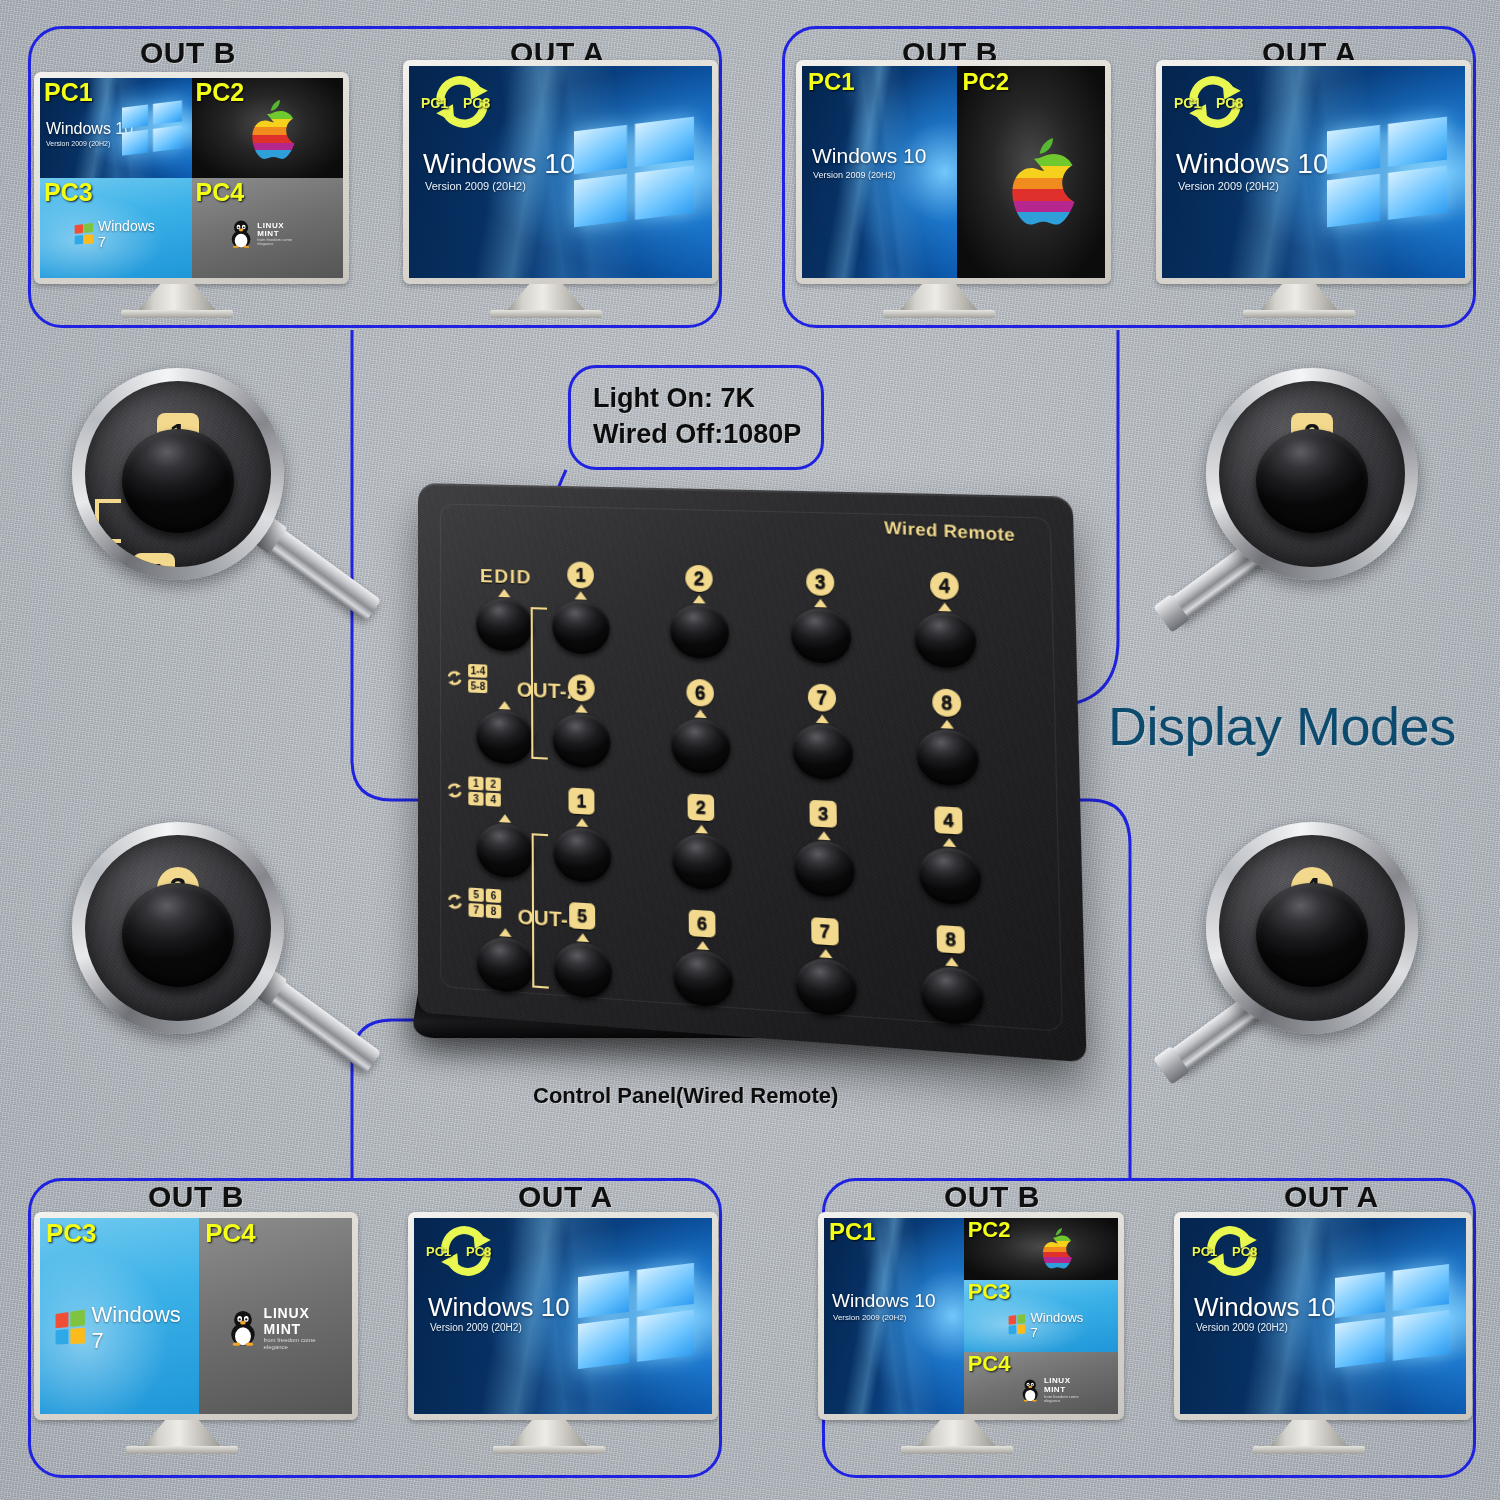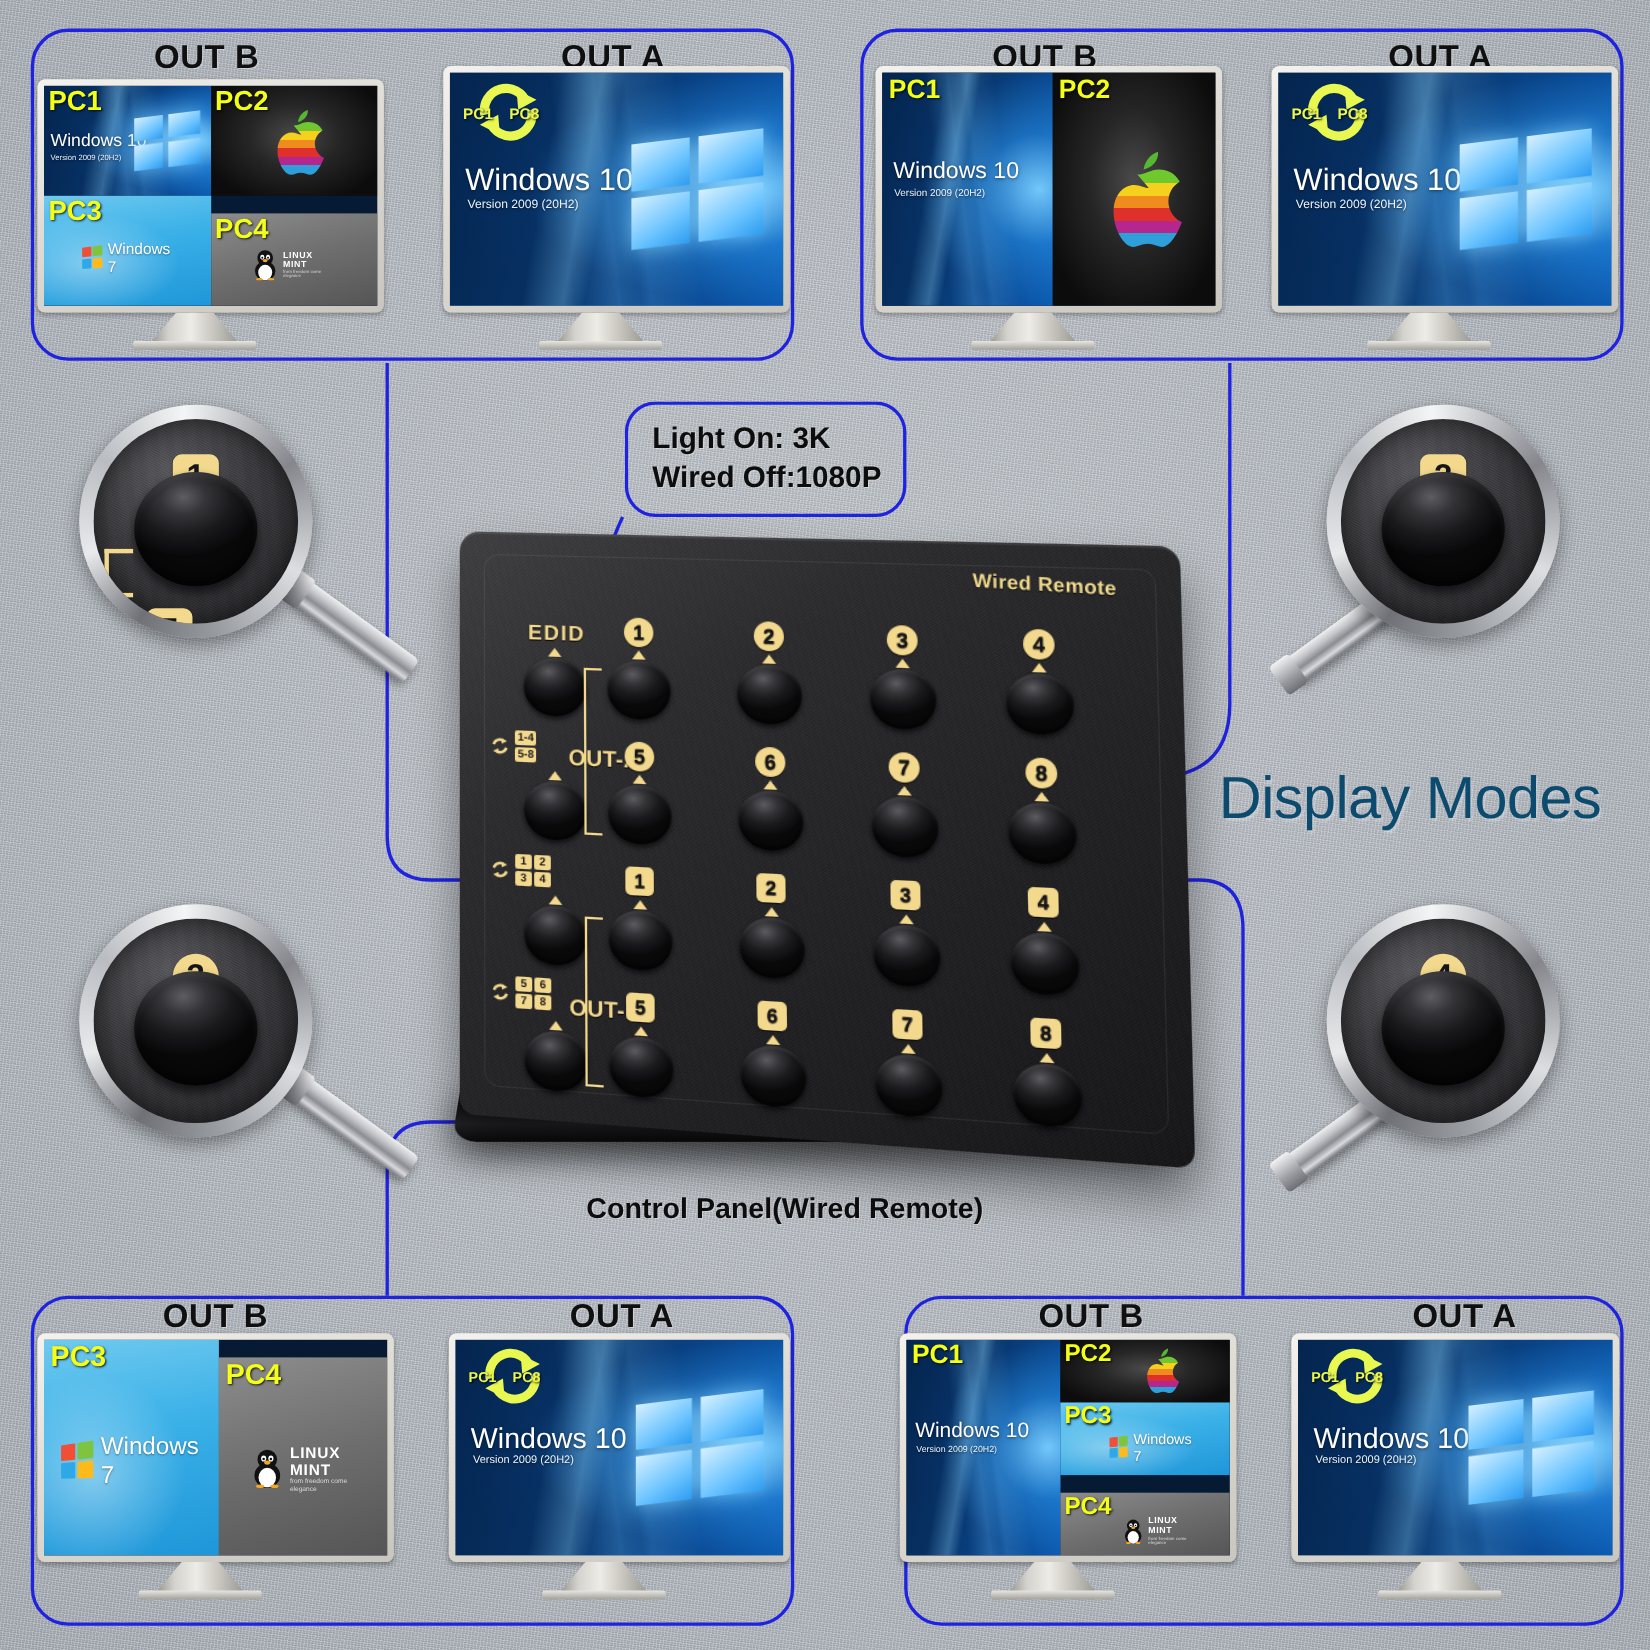--- a/index.html
+++ b/index.html
@@ -96,21 +96,21 @@
   .w10logo i { display: block; background: linear-gradient(150deg,#d6f0ff,#6cc4ff 60%,#2e9cf0); }
 
   .wp-apple {
     background: radial-gradient(ellipse at 50% 46%, #4a4a4a 0%, #262626 38%, #0c0c0c 82%);
   }
   .wp-win7 {
     background:
       radial-gradient(ellipse at 28% 62%, rgba(255,255,255,.40) 0%, rgba(255,255,255,0) 52%),
       linear-gradient(170deg,#6fc9ef 0%, #3bb1e8 42%, #1f96d8 100%);
   }
-  .wp-mint { background: linear-gradient(165deg,#8d8d8d 0%, #6f6f6f 48%, #555 100%); margin-top: 16px; }
+  .wp-mint { background: linear-gradient(165deg,#8d8d8d 0%, #6f6f6f 48%, #555 100%); }
 
   
   .win-title {
     position: absolute; color: #fff; font-weight: 300;
     text-shadow: 0 1px 3px rgba(0,0,0,.5); white-space: nowrap;
   }
   .win-sub {
     position: absolute; color: #eaf4ff; font-weight: 400;
     text-shadow: 0 1px 2px rgba(0,0,0,.55); white-space: nowrap;
   }
@@ -292,21 +292,21 @@
     position: absolute; left: 1108px; top: 695px;
     font-size: 54px; font-weight: normal; color: #0c4a6e;
     letter-spacing: -.5px; white-space: nowrap;
     text-shadow: 2px 2px 2px rgba(255,255,255,.25);
   }
   #panel-caption {
     position: absolute; left: 533px; top: 1080px;
     text-align: center;
   }
   #panel-caption div {
-    font-size: 26px; font-weight: bold; color: #0d0d0d;
+    font-size: 22px; font-weight: bold; color: #0d0d0d;
     line-height: 1.45; white-space: nowrap;
     text-shadow: 1px 1px 0 rgba(255,255,255,.3);
   }
 </style>
 </head>
 <body>
 
 <div id="stage"></div>
 
 <svg id="wires" viewBox="0 0 1500 1500">
@@ -899,21 +899,21 @@
   <div class="lens-glass">
     <div class="lens-glyph">
       <span class="g-circle">4</span>
     </div>
     <div class="lens-tri"></div>
     <div class="lens-btn"></div>
   </div>
 </div>
 
 <div class="callout" style="left:568px; top:365px;">
-  <div>Light On: 3K</div>
+  <div>Light On: 7K</div>
   <div>Wired Off:1080P</div>
 </div>
 
 <div id="display-modes">Display Modes</div>
 
 <div id="panel-caption">
   <div>Control Panel(Wired Remote)</div>
 </div>
 
 </body></html>

